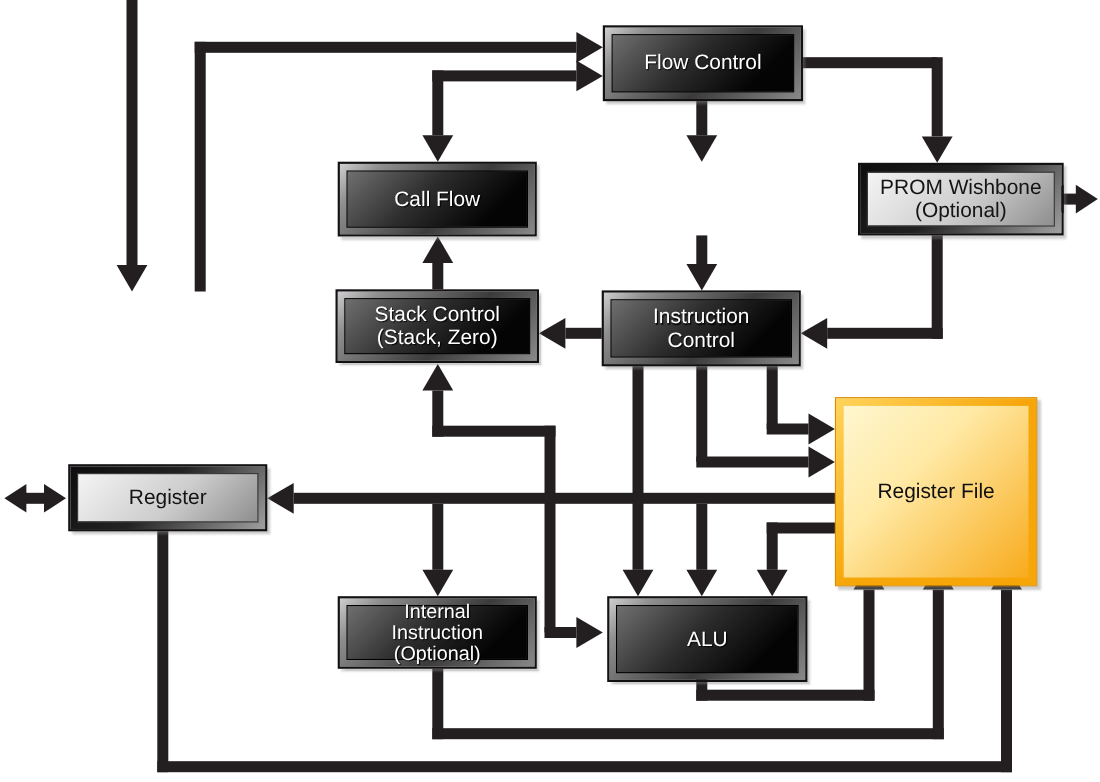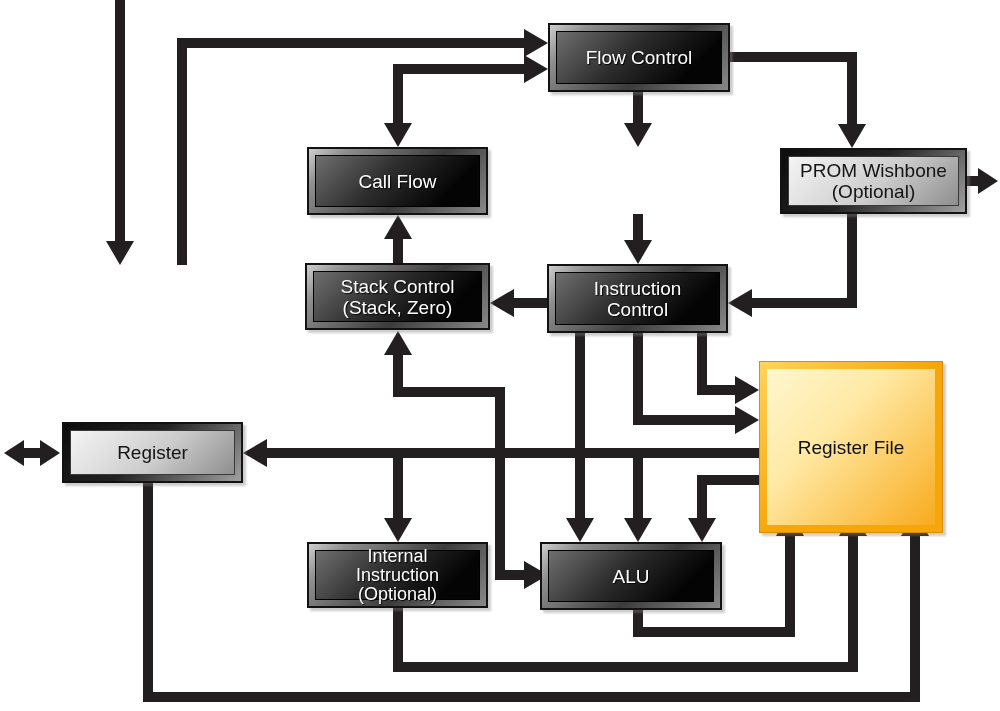--- a/index.html
+++ b/index.html
@@ -165,19 +165,19 @@
   </div>
 
   <div class="node dark tight" style="left:307px;top:542px;width:181px;height:66px">
     <div class="inner">
       <span>Internal</span>
       <span>Instruction</span>
       <span>(Optional)</span>
     </div>
   </div>
 
-  <div class="node dark" style="left:540px;top:542px;width:182px;height:68px">
+  <div class="node dark" style="left:552px;top:542px;width:182px;height:78px">
     <div class="inner">
         <span>ALU</span>
       </div>
   </div>
 
 </div>
 
 </body></html>

